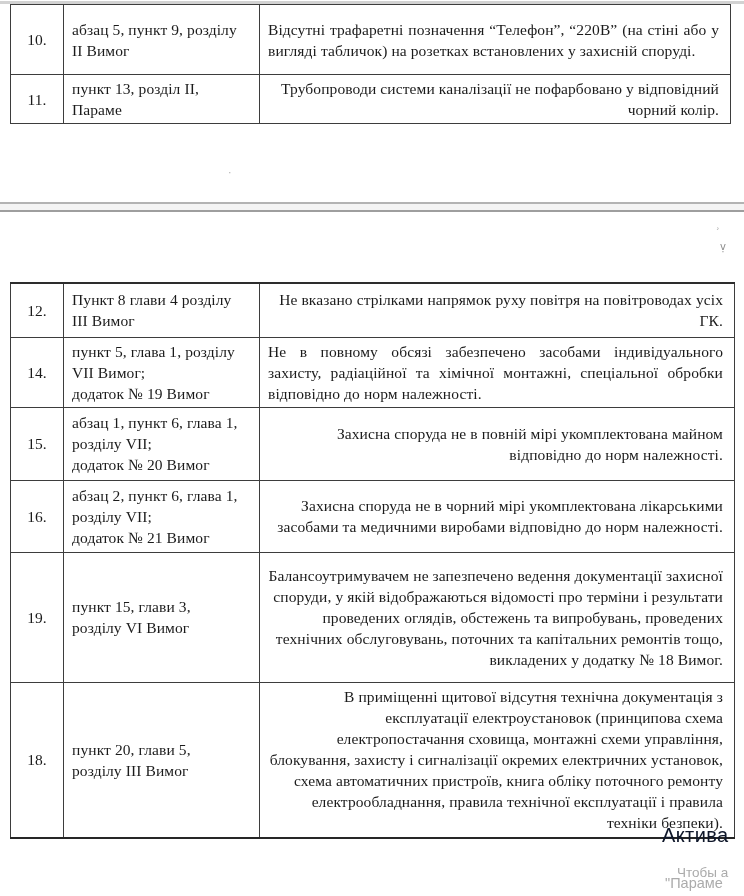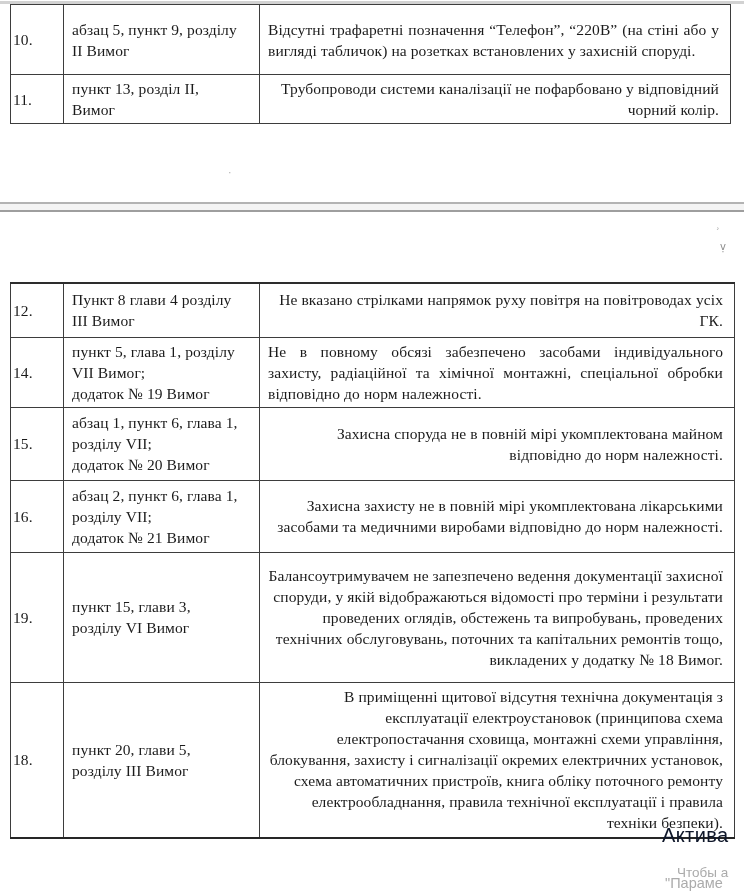--- a/index.html
+++ b/index.html
@@ -45,21 +45,21 @@
   .t1 { top: 4px; left: 10px; width: 721px; }
   .t2 { top: 70px; left: 10px; width: 725px;
         border-top: 2.2px solid #2d2d2d;
         border-bottom: 2.6px solid #262626;
         border-left: 1.8px solid #333;
         border-right: 1.8px solid #333; border-radius: 10px; }
 
   col.c-num { width: 53px; }
   col.c-ref { width: 196px; }
 
-  td.num { padding: 2px 2px; margin-top: 12px; }
+  td.num { text-align: center; padding: 2px 2px; margin-top: 12px; }
   td.ref { padding: 3px 4px 3px 8px; white-space: pre-line; }
   td.desc { padding: 3px 11px 3px 8px; text-align: right; }
   td.desc.just { text-align: justify; }
 
   tr.r10 { height: 70px; }
   tr.r11 { height: 49px; }
   tr.r12 { height: 54px; }
   tr.r13 { height: 52px; }
   tr.r14 { height: 67px; }
   tr.r15 { height: 73px; }
@@ -97,21 +97,21 @@
       <tbody>
           <tr class="r10">
         <td class="num">10.</td>
         <td class="ref">абзац 5, пункт 9, розділу
 II Вимог</td>
         <td class="desc just">Відсутні трафаретні позначення “Телефон”, “220В” (на стіні або у вигляді табличок) на розетках встановлених у захисній споруді.</td>
       </tr>
       <tr class="r11">
         <td class="num">11.</td>
         <td class="ref">пункт 13, розділ II,
-Вимог</td>
+Параме</td>
         <td class="desc">Трубопроводи системи каналізації не пофарбовано у відповідний чорний колір.</td>
       </tr>
     </tbody>
       </table>
     <span class="speck speck1">·</span>
   </div>
 
   <div class="separator"></div>
 
   <div class="page page2">
@@ -143,21 +143,21 @@
         <td class="ref">абзац 1, пункт 6, глава 1,
 розділу VII;
 додаток № 20 Вимог</td>
         <td class="desc">Захисна споруда не в повній мірі укомплектована майном відповідно до норм належності.</td>
       </tr>
       <tr class="r16">
         <td class="num">16.</td>
         <td class="ref">абзац 2, пункт 6, глава 1,
 розділу VII;
 додаток № 21 Вимог</td>
-        <td class="desc">Захисна захисту не в повній мірі укомплектована лікарськими засобами та медичними виробами відповідно до норм належності.</td>
+        <td class="desc">Захисна споруда не в чорний мірі укомплектована лікарськими засобами та медичними виробами відповідно до норм належності.</td>
       </tr>
       <tr class="r17">
         <td class="num">19.</td>
         <td class="ref">пункт 15, глави 3,
 розділу VI Вимог</td>
         <td class="desc">Балансоутримувачем не запезпечено ведення документації захисної споруди, у якій відображаються відомості про терміни і результати проведених оглядів, обстежень та випробувань, проведених технічних обслуговувань, поточних та капітальних ремонтів тощо, викладених у додатку № 18 Вимог.</td>
       </tr>
       <tr class="r18">
         <td class="num">18.</td>
         <td class="ref">пункт 20, глави 5,

